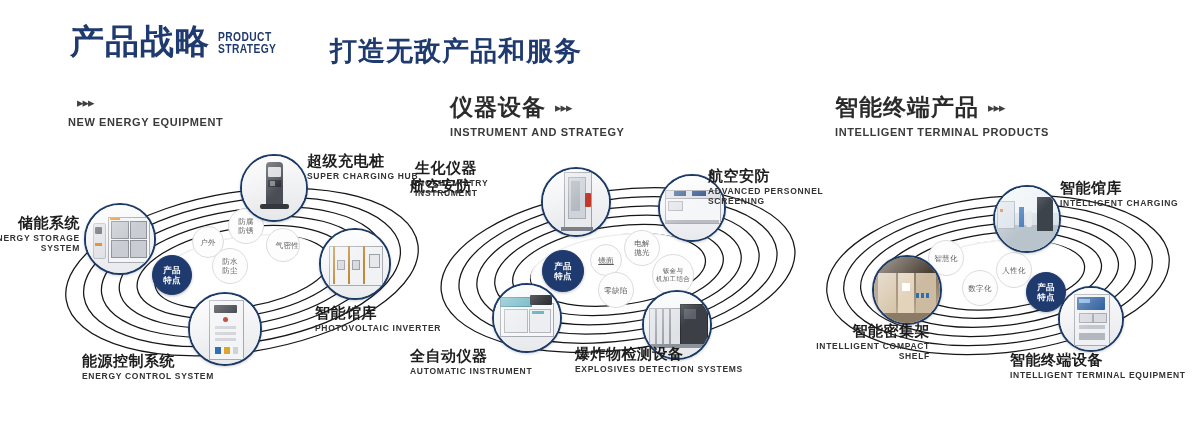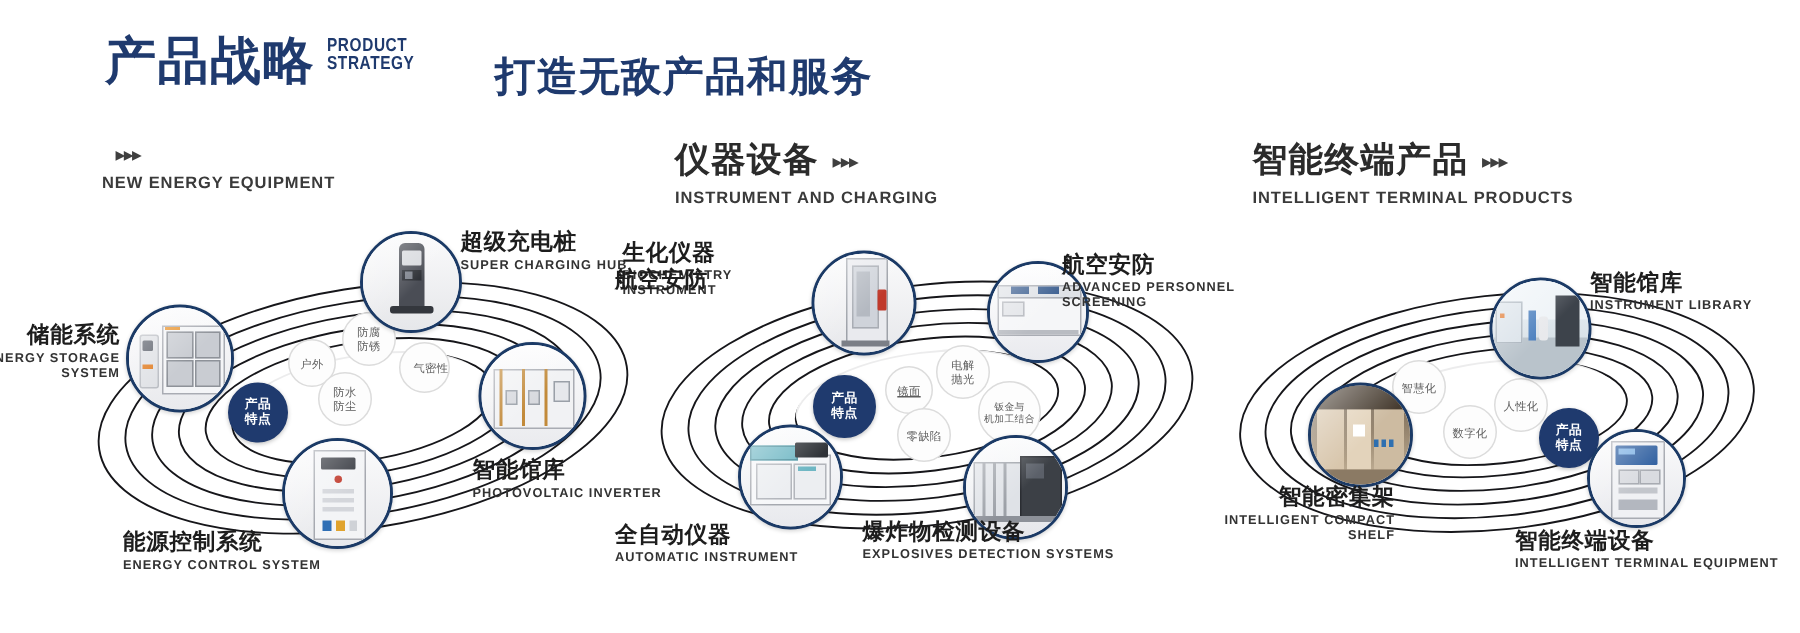--- a/index.html
+++ b/index.html
@@ -4,21 +4,21 @@
 <style>
   html,body{margin:0;padding:0;}
   body{
     width:1200px;height:422px;background:#ffffff;overflow:hidden;position:relative;
     font-family:"Liberation Sans","DejaVu Sans",sans-serif;
     -webkit-font-smoothing:antialiased;
   }
   .stage{position:absolute;left:0;top:0;width:1200px;height:422px;}
 
   
-  .hdr{position:absolute;left:70px;top:24px;display:flex;}
+  .hdr{position:absolute;left:70px;top:24px;display:flex;align-items:flex-end;}
   .hdr-cn{
     font-size:34px;font-weight:bold;color:#1f3a6e;letter-spacing:1px;
     line-height:1;font-family:"DejaVu Sans","Liberation Sans",sans-serif;
   }
   .hdr-en{
     margin-left:8px;margin-bottom:3px;color:#1f3a6e;font-weight:bold;
     font-size:12.5px;line-height:12px;letter-spacing:.5px;
     font-family:"Liberation Sans Narrow","Liberation Sans",sans-serif;
     transform:scaleX(.82);transform-origin:left bottom;
   }
@@ -102,21 +102,21 @@
       <span class="sect-arrows">▸▸▸</span>
     </div>
     <div class="sect-en">NEW ENERGY EQUIPMENT</div>
   </div>
 
   <div class="sect" style="left:450px;top:96px;text-align:center;">
     <div class="sect-row">
       <span class="sect-cn">仪器设备</span>
       <span class="sect-arrows">▸▸▸</span>
     </div>
-    <div class="sect-en">INSTRUMENT AND CHARGING</div>
+    <div class="sect-en">INSTRUMENT AND STRATEGY</div>
   </div>
 
   <div class="sect" style="left:835px;top:96px;">
     <div class="sect-row">
       <span class="sect-cn">智能终端产品</span>
       <span class="sect-arrows">▸▸▸</span>
     </div>
     <div class="sect-en">INTELLIGENT TERMINAL PRODUCTS</div>
   </div>
 
@@ -359,21 +359,21 @@
         <div class="dev" style="left:2px;top:14px;width:16px;height:26px;background:#dbe3ea;border:1px solid #aab4bd;"></div>
         <div class="dev" style="left:42px;top:10px;width:16px;height:34px;background:#3d434b;"></div>
         <div class="dev" style="left:24px;top:20px;width:5px;height:20px;background:#4a7fbe;"></div>
         <div class="dev" style="left:31px;top:24px;width:6px;height:16px;background:#e8e9ec;border-radius:2px;"></div>
         <div class="dev" style="left:5px;top:22px;width:3px;height:3px;background:#e0762b;"></div>
         <div class="sheen"></div>
       </div>
     </div>
     <div class="lbl" style="left:250px;top:20px;">
       <div class="cn">智能馆库</div>
-      <div class="en">INSTRUMENT LIBRARY</div>
+      <div class="en">INTELLIGENT CHARGING</div>
     </div>
 
     <div class="node" style="left:62px;top:95px;width:66px;height:66px;">
       <div class="ph" style="background:linear-gradient(180deg,#6b5b49,#c9b79c);">
         <div class="dev" style="left:0;top:0;width:66px;height:16px;background:#473c30;"></div>
         <div class="dev" style="left:4px;top:16px;width:18px;height:40px;background:#d8c6ac;"></div>
         <div class="dev" style="left:24px;top:16px;width:16px;height:40px;background:#e3d3bb;"></div>
         <div class="dev" style="left:42px;top:16px;width:20px;height:40px;background:#cdbba1;"></div>
         <div class="dev" style="left:28px;top:26px;width:8px;height:8px;background:#ffffff;"></div>
         <div class="dev" style="left:42px;top:36px;width:3px;height:5px;background:#2e6fb0;"></div>

